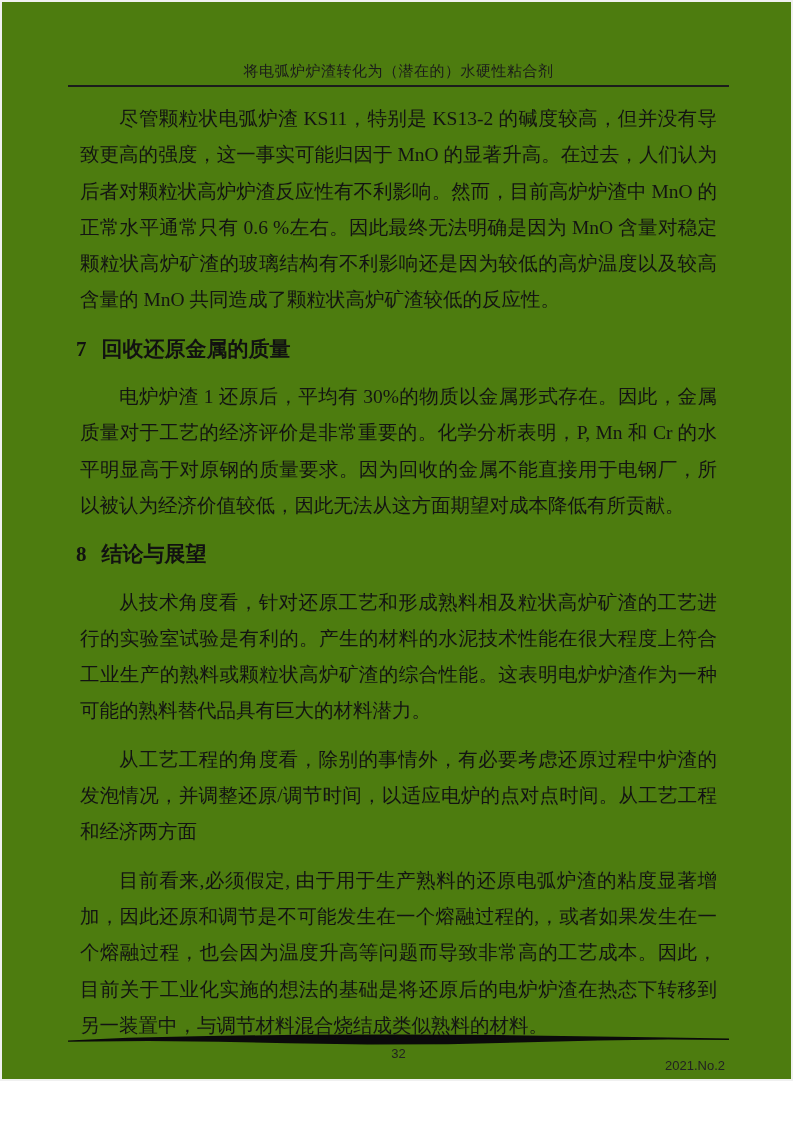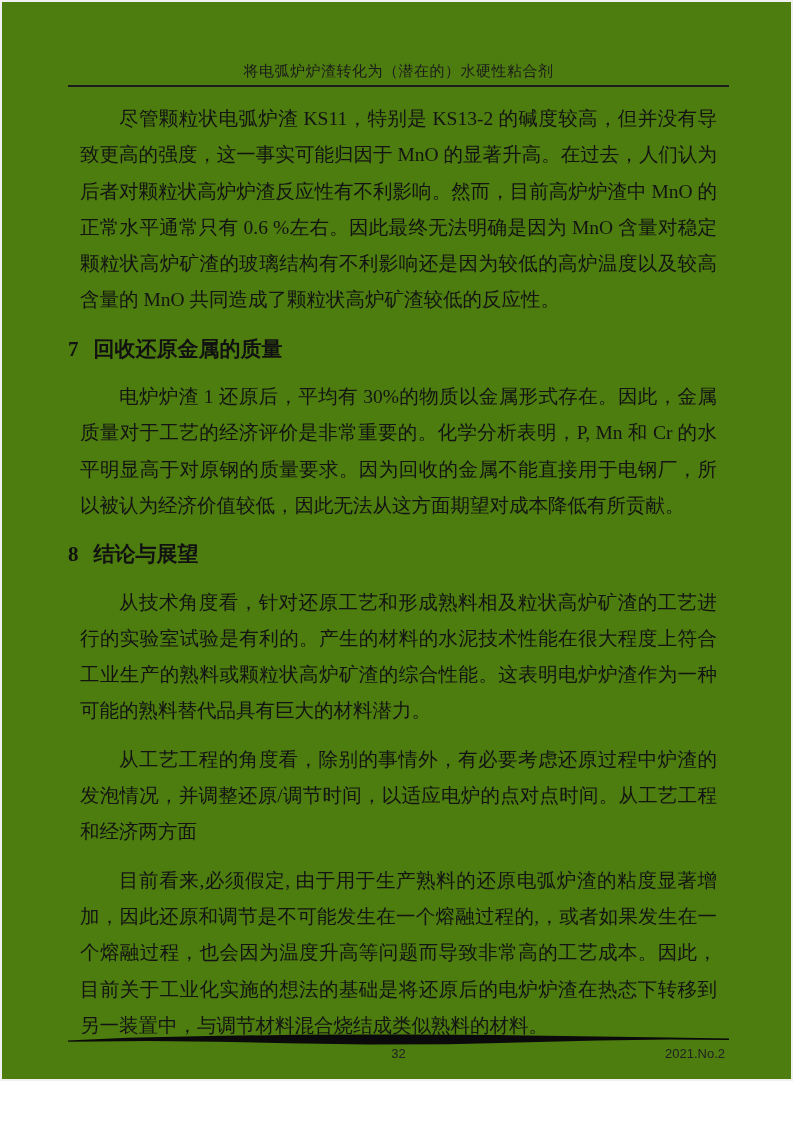--- a/index.html
+++ b/index.html
@@ -45,21 +45,21 @@
   }
   .para {
     margin: 12px;
     font-size: 19.5px;
     line-height: 36.3px;
     text-align: justify;
     text-indent: 2em;
     word-break: break-all;
   }
   .heading {
-    margin: 0;
+    margin: 8px;
     font-size: 21px;
     line-height: 36.3px;
     font-weight: bold;
     color: #111;
   }
   .heading .h-num {
     display: inline-block;
     margin-right: 15px;
   }
   .footer-bar {
@@ -77,21 +77,21 @@
     width: 661px;
     height: 18px;
     text-align: center;
     font-family: "Liberation Sans", "DejaVu Sans", sans-serif;
     font-size: 13px;
     color: #212121;
   }
   .footer-row .issue {
     position: absolute;
     right: 4px;
-    top: 0;
+    top: 12px;
   }
 </style>
 </head>
 <body>
 
 <div class="page">
 
   <div class="running-head">将电弧炉炉渣转化为（潜在的）水硬性粘合剂</div>
 
   <div class="head-rule"></div>

